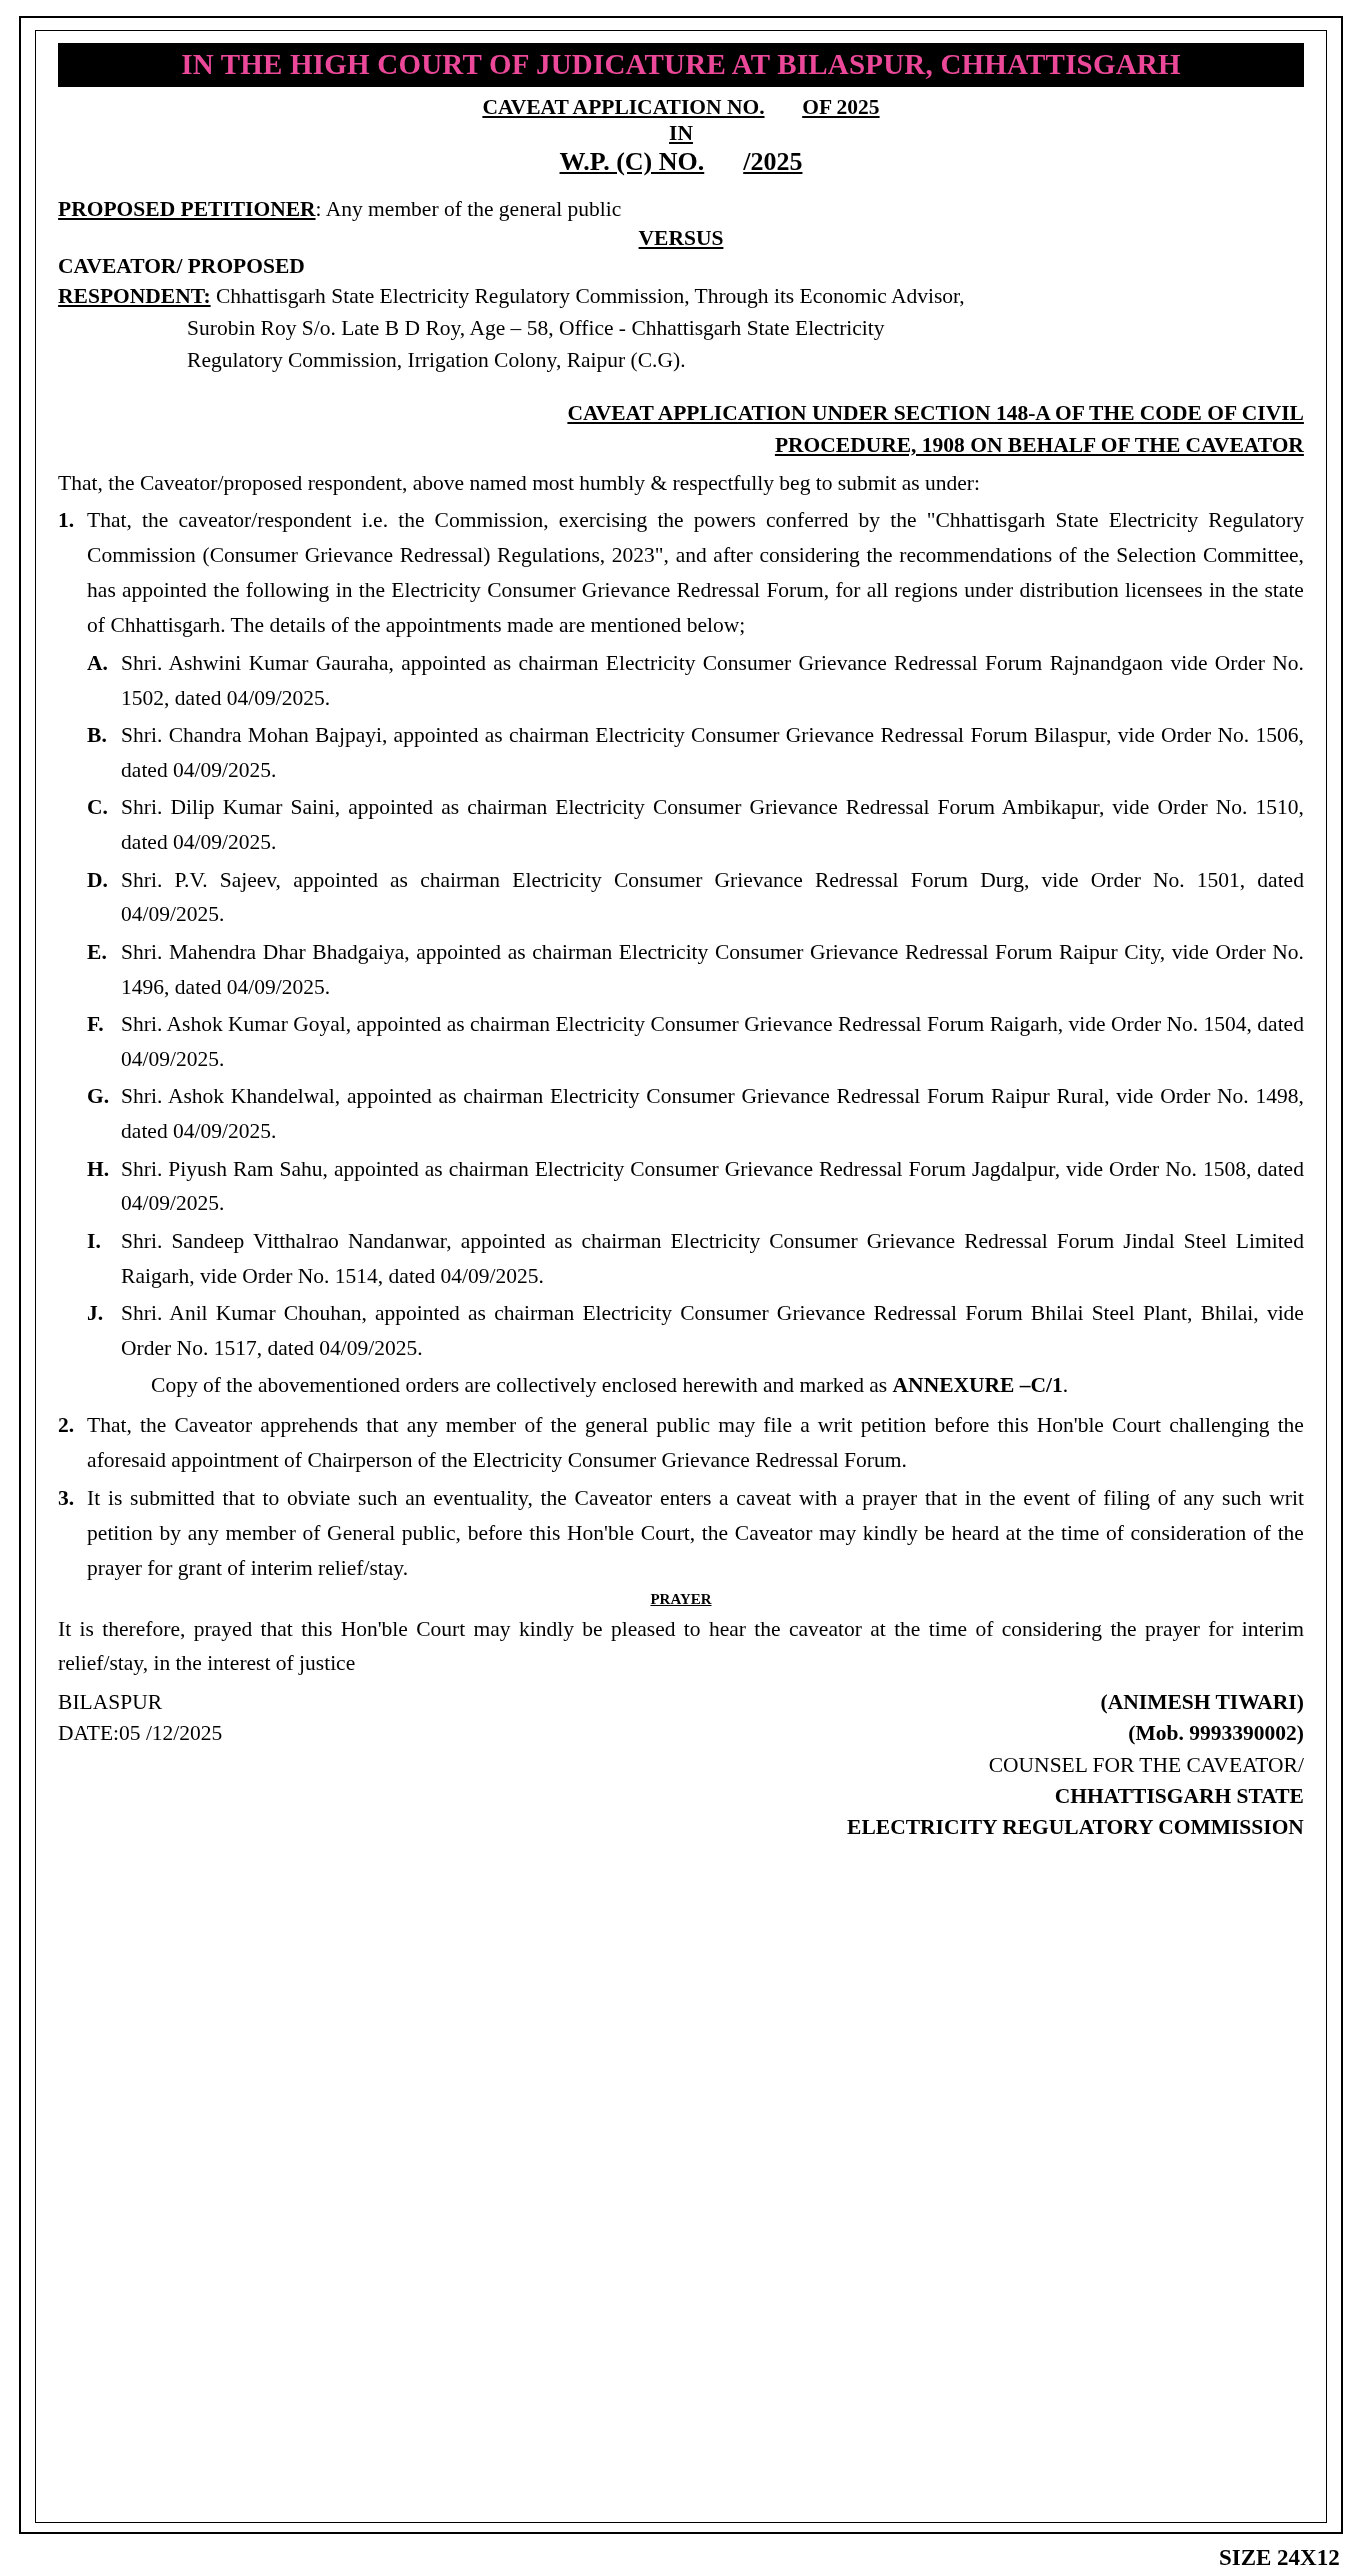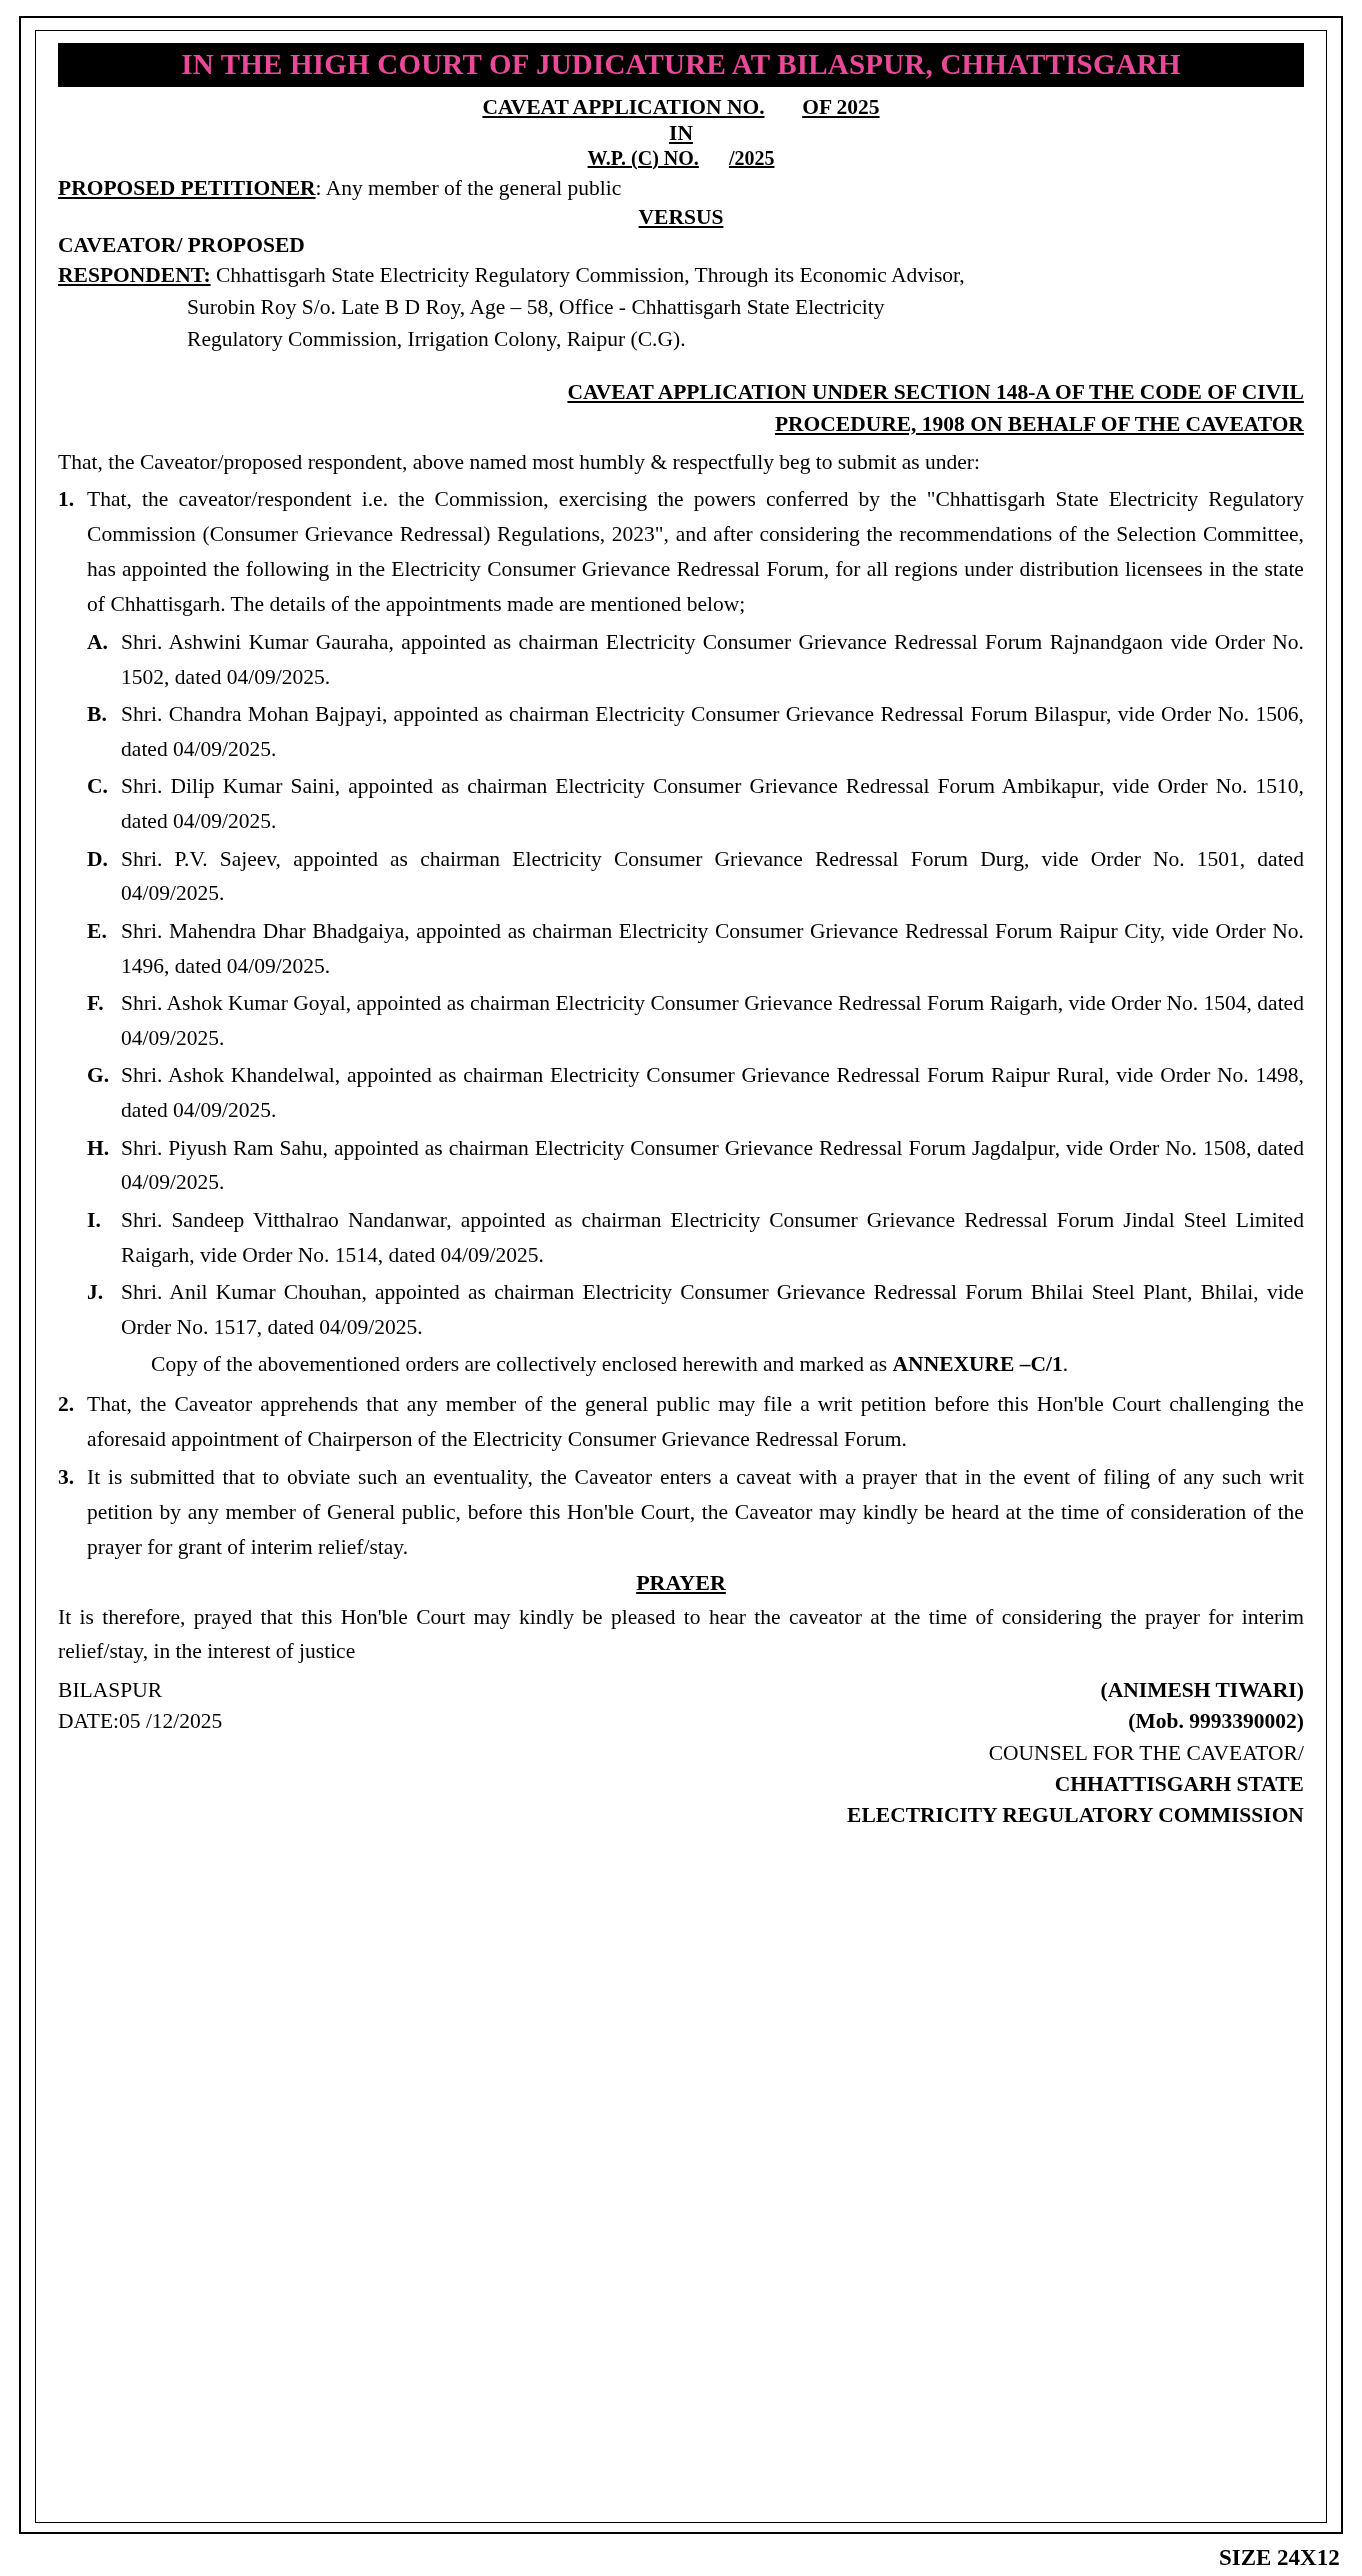--- a/index.html
+++ b/index.html
@@ -61,22 +61,22 @@
   .in-word {
     text-align: center;
     font-weight: bold;
     font-size: 21.5px;
     text-decoration: underline;
     margin-bottom: 0.9px;
   }
   .wp-no {
     text-align: center;
     font-weight: bold;
-    font-size: 20px;
-    margin-bottom: 4px;
+    font-size: 26px;
+    margin-bottom: 18px;
   }
   .party {
     font-size: 21.5px;
     line-height: 1.35;
     margin-bottom: 1.7px;
   }
   .party .lbl { font-weight: bold; text-decoration: underline; }
   .versus {
     text-align: center;
     font-weight: bold;
@@ -152,21 +152,21 @@
     padding-left: 93px;
     font-size: 21.5px;
     line-height: 1.62;
     text-align: justify;
     margin-bottom: 5.2px;
   }
   .prayer-head {
     text-align: center;
     font-weight: bold;
     text-decoration: underline;
-    font-size: 22px;
+    font-size: 15px;
     margin: 5.2px 0 3.4px 0;
   }
   .prayer-body {
     font-size: 21.5px;
     line-height: 1.6;
     text-align: justify;
     margin-bottom: 6.9px;
   }
   .footer {
     display: flex;

